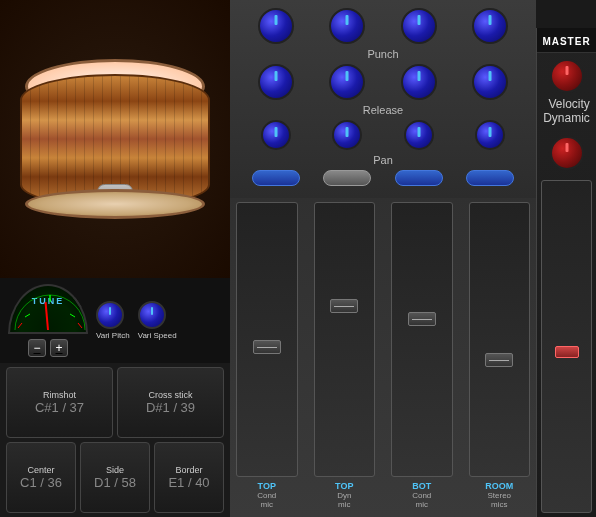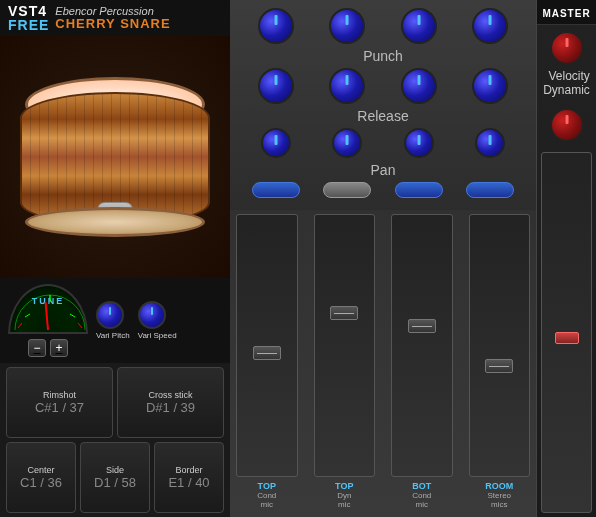--- a/index.html
+++ b/index.html
@@ -428,20 +428,21 @@
       display: block;
     }
 
     
     .master-panel {
       width: 60px;
       background: linear-gradient(180deg, #222, #1a1a1a);
       border-left: 1px solid #444;
       display: flex;
       flex-direction: column;
+      margin-top: 28px;
     }
 
     .master-header {
       background: #111;
       padding: 3px;
       text-align: center;
       border-bottom: 1px solid #333;
     }
 
     .master-title {
@@ -525,41 +526,31 @@
       border: 1px solid #ff6666;
       border-radius: 2px;
       left: 50%;
       transform: translateX(-50%);
       top: 50%;
       cursor: pointer;
     }
 
     .row-label-center {
       text-align: center;
-      font-size: 14px;
+      font-size: 11px;
       color: #bbb;
     }
   </style>
 </head>
 <body>
 
 <div class="main-container">
 
   <div class="left-panel">
 
-    <div class="header-bar">
-      <div class="vst4-logo">
-        <span class="vst4-top">VST4</span>
-        <span class="vst4-free">FREE</span>
-      </div>
-      <div class="header-text">
-        <span class="ebencor-text">Ebencor Percussion</span>
-        <span class="cherry-snare-text">CHERRY SNARE</span>
-      </div>
-    </div>
 
     <div class="drum-image-area">
       <div class="drum-visual">
         <div class="drum-head">
           <span class="drum-logo">VST4 FREE</span>
         </div>
         <div class="drum-shell"></div>
         <div class="drum-badge">3P</div>
         <div class="bottom-drum-head"></div>
       </div>

